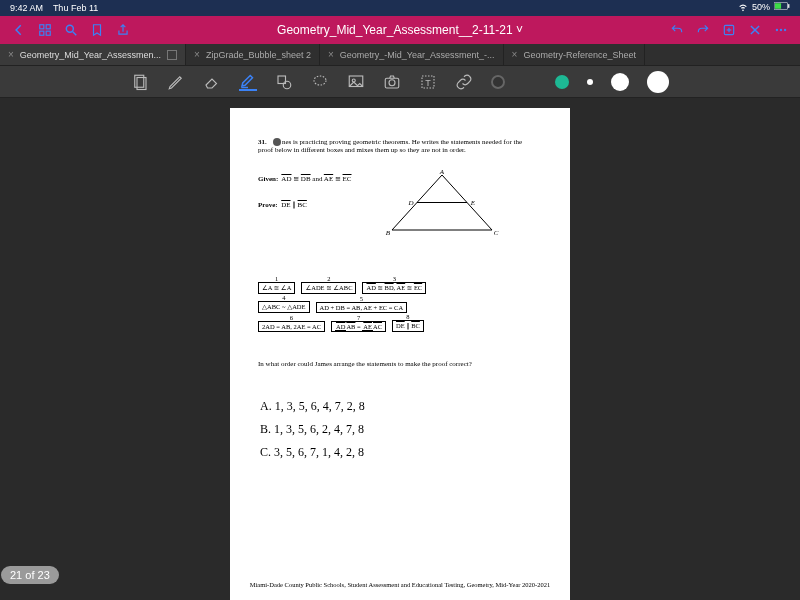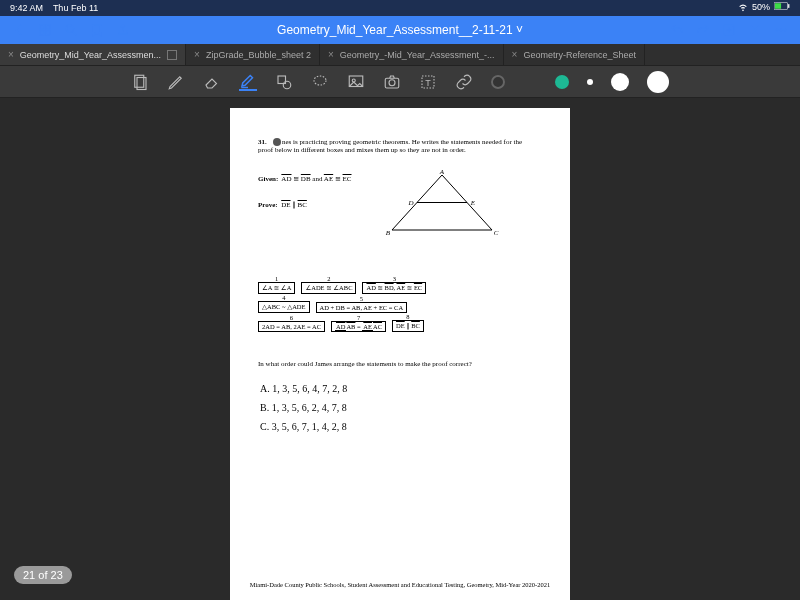--- a/index.html
+++ b/index.html
@@ -19,21 +19,21 @@
     display: flex;
     align-items: center;
     padding: 0 10px;
     justify-content: space-between;
     gap: 7px;
   }
   .status-right { display:flex; gap:4px;}
   
   .nav-bar {
     height: 28px;
-    background: #3b82f6;
+    background: #be185d;
     display: flex;
     align-items: center;
     padding: 0 12px;
     color: #3b82f6;
   }
   .nav-left, .nav-right { display:flex; align-items:center; gap:12px; }
   .nav-title {
     flex: 1;
     text-align: center;
     color: #fff;
@@ -108,26 +108,26 @@
   .given-block b { font-weight:bold; }
   .ov { text-decoration: overline; }
   .triangle-wrap { width:120px; }
   .boxes-area { margin-top: 40px; }
   .box-row { display:flex; gap:6px; margin-bottom:7px; align-items:flex-end;}
   .pbox { border:1px solid #000; padding:1px 3px; font-size:6.5px; position:relative; text-align:center;}
   .pbox .num { position:absolute; top:-8px; left:50%; transform:translateX(-50%); font-size:6.5px;}
   .frac { display:inline-block; text-align:center; line-height:1;}
   .frac .top { border-bottom:1px solid #000; padding:0 1px;}
   .question2 { margin-top: 28px; font-size:7px;}
-  .choices { margin-top: 11px; font-size:10px; line-height:1.9; padding-left:2px;font-family:Liberation Serif, serif;}
+  .choices { margin-top: 27px; font-size:12px; line-height:1.9; padding-left:2px;font-family:Liberation Serif, serif;}
   .footer-text { position:absolute; bottom:12px; left:0; right:0; text-align:center; font-size:6.5px;}
   
   .page-counter {
     position: absolute;
-    bottom: 16px; left: 14px;
+    bottom: 16px; left: 1px;
     background: #9a9a9a;
     color: #fff;
     font-size: 11px;
     padding: 3px 9px;
     border-radius: 10px;
     font-family: -apple-system, sans-serif;
   }
 </style>
 </head>
 <body>

